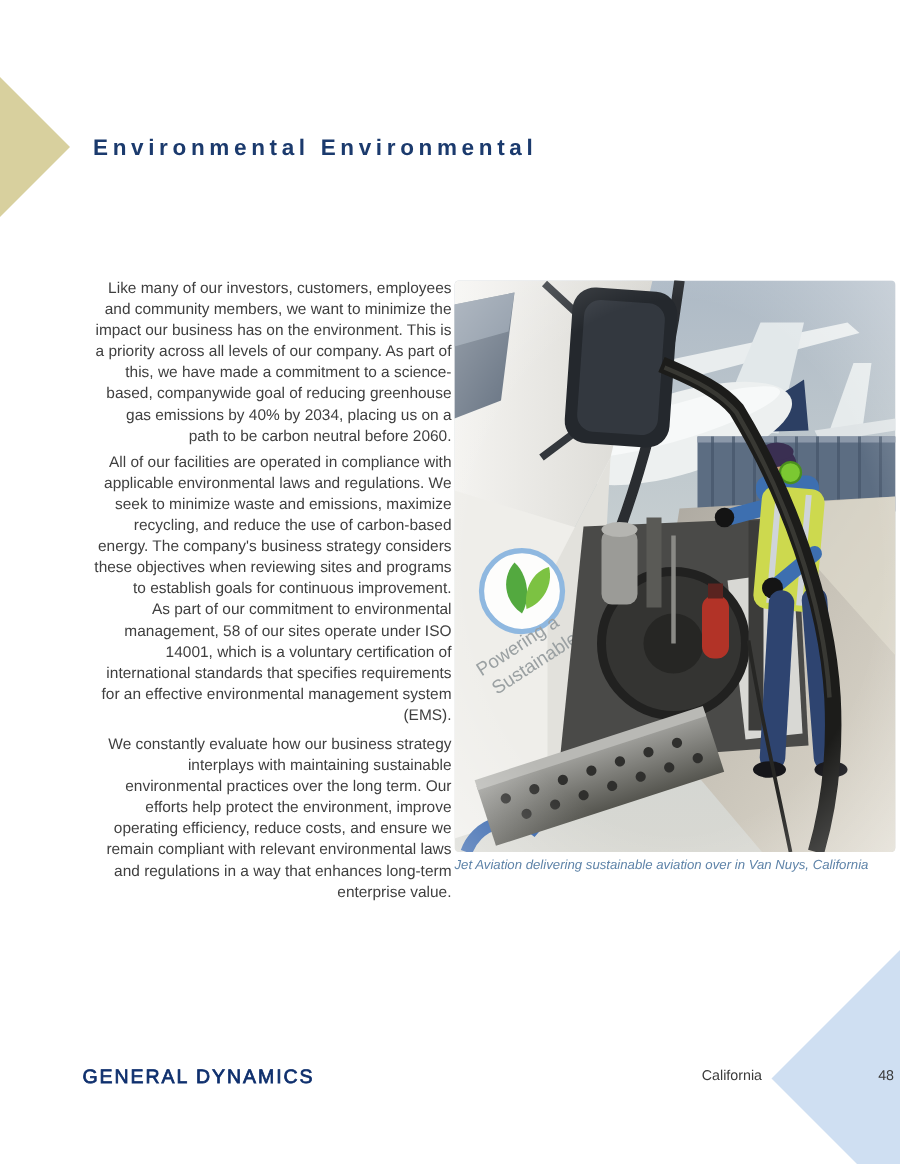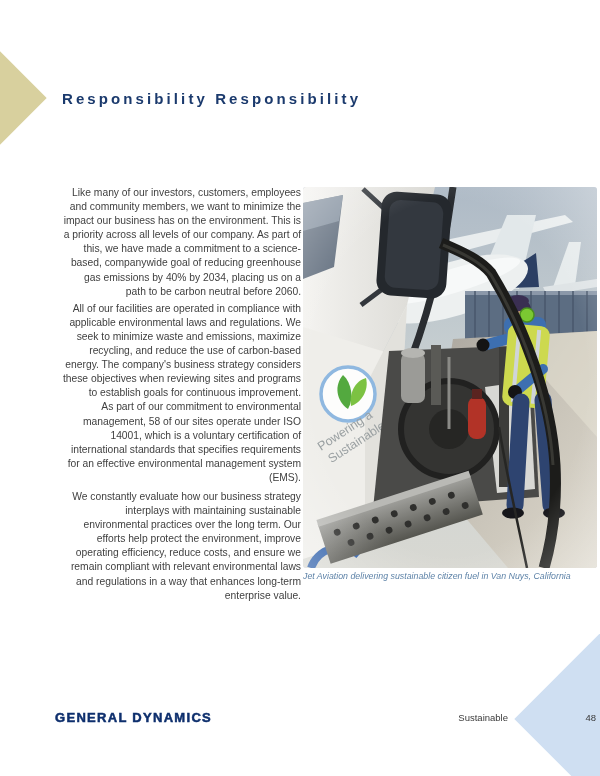--- a/index.html
+++ b/index.html
@@ -18,35 +18,35 @@
   .bodycol{position:absolute;left:62px;top:186px;width:239px;font-size:10.3px;
            line-height:1.37;color:#3f3f3f;text-align:right;}
   .bodycol p{margin:0 0 3px 0;}
   .bodycol p.nogap{margin-bottom:0;}
   .bodycol p.gap5{margin-bottom:5px;}
   
   .photo{position:absolute;left:303px;top:187px;width:294px;height:381px;}
   .caption{position:absolute;left:303px;top:571px;width:292px;font-size:8.8px;
            font-style:italic;color:#5e83a8;}
   
-  .footer-logo{position:absolute;left:55px;top:710px;font-size:13px;font-weight:bold;
+  .footer-logo{position:absolute;left:55px;top:710px;font-size:13px;font-weight:normal;
                letter-spacing:1.3px;color:#0e2f6d;-webkit-text-stroke:0.5px #0e2f6d;}
   .footer-section{position:absolute;left:418px;top:712px;width:90px;text-align:right;
                   font-size:9.5px;color:#3a3a3a;}
   .footer-page{position:absolute;left:533px;top:712px;width:24px;text-align:right;
                font-size:9.5px;color:#3a3a3a;z-index:2;margin-left:39px;}
 </style>
 </head>
 <body>
 
 <div class="page">
 
   <div class="diamond diamond-tan"></div>
 
-  <div class="title">Responsibility Responsibility</div>
+  <div class="title">Environmental Environmental</div>
 
 
   <div class="bodycol">
     <p>Like many of our investors, customers, employees and community members, we want to minimize the impact our business has on the environment. This is a priority across all levels of our company. As part of this, we have made a commitment to a science-based, companywide goal of reducing greenhouse gas emissions by 40% by 2034, placing us on a path to be carbon neutral before 2060.</p>
     <p class="nogap">All of our facilities are operated in compliance with applicable environmental laws and regulations. We seek to minimize waste and emissions, maximize recycling, and reduce the use of carbon-based energy. The company's business strategy considers these objectives when reviewing sites and programs to establish goals for continuous improvement.</p>
     <p class="gap5">As part of our commitment to environmental management, 58 of our sites operate under ISO 14001, which is a voluntary certification of international standards that specifies requirements for an effective environmental management system (EMS).</p>
     <p>We constantly evaluate how our business strategy interplays with maintaining sustainable environmental practices over the long term. Our efforts help protect the environment, improve operating efficiency, reduce costs, and ensure we remain compliant with relevant environmental laws and regulations in a way that enhances long-term enterprise value.</p>
   </div>
 
   <div class="photo">
@@ -201,21 +201,21 @@
           <path d="M138,56 C162,66 178,74 188,86 C222,142 248,212 252,278 C254,318 250,350 241,381" stroke="#1c1c1a" stroke-width="11" fill="none"></path>
           <path d="M140,58 C164,68 178,76 188,88 C220,142 246,212 250,278" stroke="#44443e" stroke-width="3" fill="none" opacity="0.7"></path>
           <path d="M196,240 C204,290 214,332 224,381" stroke="#262624" stroke-width="2.5" fill="none"></path>
         </g>
 
         <rect x="0" y="0" width="294" height="381" fill="url(#vig)"></rect>
       </g>
     </svg>
   </div>
 
-  <div class="caption">Jet Aviation delivering sustainable citizen fuel in Van Nuys, California</div>
+  <div class="caption">Jet Aviation delivering sustainable aviation over in Van Nuys, California</div>
 
   <div class="diamond diamond-blue"></div>
 
   <div class="footer-logo">GENERAL DYNAMICS</div>
-  <div class="footer-section">Sustainable</div>
+  <div class="footer-section">California</div>
   <div class="footer-page">48</div>
 
 </div>
 
 </body></html>

